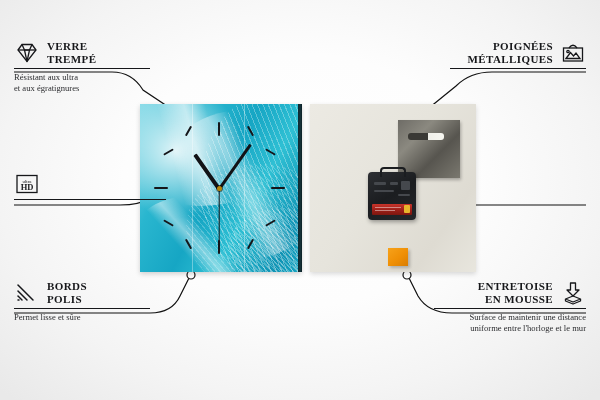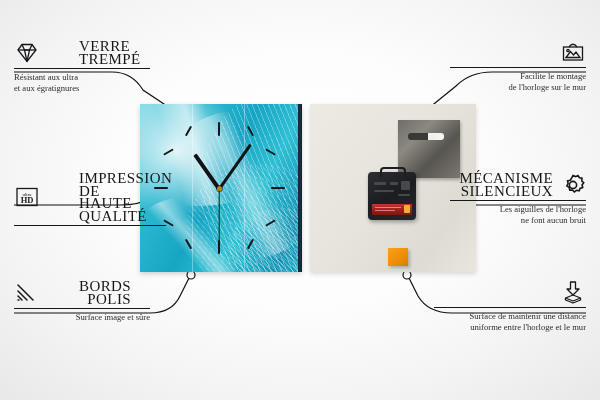--- a/index.html
+++ b/index.html
@@ -95,24 +95,23 @@
   }
 
   
   .callout{position:absolute;}
   .callout.left{text-align:left;}
   .callout.right{text-align:right;}
 
   .co-head{display:flex;align-items:center;gap:7px;}
   .callout.right .co-head{justify-content:flex-end;}
   .co-title{
-    font-weight:normal;font-size:15px;line-height:12.5px;
+    font-weight:bold;font-size:11px;line-height:12.5px;
     letter-spacing:.4px;color:#16171a;text-transform:uppercase;
     white-space:pre-line;
-    margin-left:32px;
   }
   .co-rule{height:1.3px;background:#16171a;margin:3px 0 3px;}
   .co-sub{
     font-size:8.6px;line-height:10.6px;color:#2c2d30;white-space:pre-line;
   }
   .ico{width:26px;height:24px;flex:0 0 26px;display:block;}
   .ico svg{display:block;width:100%;height:100%;}
 </style>
 </head>
 <body>
@@ -218,83 +217,66 @@
 
   <div class="callout left" style="left:14px;top:172px;width:152px;">
     <div class="co-head">
       <span class="ico">
         <svg viewBox="0 0 26 24">
           <rect x="3" y="3.5" width="20" height="17" fill="none" stroke="#16171a" stroke-width="1.3"></rect>
           <text x="13" y="11" font-family="Liberation Serif, serif" font-size="5" text-anchor="middle" fill="#16171a">ultra</text>
           <text x="13" y="18.4" font-family="Liberation Serif, serif" font-size="8.5" font-weight="bold" text-anchor="middle" fill="#16171a">HD</text>
         </svg>
       </span>
-      <span class="co-title">IMPRESSION DE
-HAUTE QUALITÉ</span>
-    </div>
-    <div class="co-rule"></div>
-  </div>
-
-  <div class="callout left" style="left:14px;top:280px;width:136px;text-align:right;">
+    </div>
+    <div class="co-rule"></div>
+  </div>
+
+  <div class="callout left" style="left:14px;top:280px;width:136px;">
     <div class="co-head">
       <span class="ico">
         <svg viewBox="0 0 26 24">
             <g stroke="#16171a" stroke-width="1.5" stroke-linecap="round">
           <path d="M4 4 L19 19"></path>
               <path d="M4 10 L13 19"></path>
               <path d="M4 15 L8 19"></path>
               <path d="M4 19 L5 19"></path>
         </g>
           </svg>
       </span>
       <span class="co-title">BORDS
 POLIS</span>
     </div>
     <div class="co-rule"></div>
-    <div class="co-sub">Surface image et sûre</div>
+    <div class="co-sub">Permet lisse et sûre</div>
   </div>
 
   <div class="callout right" style="left:450px;top:40px;width:136px;">
     <div class="co-head">
+      <span class="co-title">POIGNÉES
+MÉTALLIQUES</span>
       <span class="ico">
         <svg viewBox="0 0 26 24">
             <g fill="none" stroke="#16171a" stroke-width="1.3">
           <rect x="3.5" y="7" width="19" height="13"></rect>
           <path d="M9 7 Q13 1.5 17 7"></path>
           <path d="M6 17.5 L10.5 11.5 L13.5 15 L16 12 L20 17.5 Z"></path>
           <circle cx="8" cy="10.5" r="1.2"></circle>
         </g>
           </svg>
       </span>
     </div>
     <div class="co-rule"></div>
-    <div class="co-sub">Facilite le montage
-de l'horloge sur le mur</div>
-  </div>
-
-  <div class="callout right" style="left:450px;top:172px;width:136px;">
-    <div class="co-head">
-      <span class="co-title">MÉCANISME
-SILENCIEUX</span>
-      <span class="ico">
-        <svg viewBox="0 0 26 24">
-            <g fill="none" stroke="#16171a" stroke-width="1.6">
-          <path d="M13 2.6 l2.6 1.0 2.3-1.1 1.6 2.3 2.5 .4 -.2 2.8 1.9 1.7 -1.6 2.3 .6 2.5 -2.6 .9 -1.0 2.4 -2.7-.5 -2.1 1.7 -1.9-2.0 -2.6 .1 -.7-2.7 -2.2-1.5 1.2-2.5 -.5-2.6 2.7-.6 1.4-2.3 Z"></path>
-          <circle cx="13" cy="12" r="3.6"></circle>
-        </g>
-          </svg>
-      </span>
-    </div>
-    <div class="co-rule"></div>
-    <div class="co-sub">Les aiguilles de l'horloge
-ne font aucun bruit</div>
-  </div>
+  </div>
+
 
   <div class="callout right" style="left:434px;top:280px;width:152px;">
     <div class="co-head">
+      <span class="co-title">ENTRETOISE
+EN MOUSSE</span>
       <span class="ico">
         <svg viewBox="0 0 26 24">
             <g fill="none" stroke="#16171a" stroke-width="1.3" stroke-linejoin="round">
           <path d="M10.5 2 h5 v7 h3.5 L13 15 L7 9 h3.5 Z"></path>
           <path d="M13 15 L20.5 18 L13 21 L5.5 18 Z"></path>
           <path d="M5.5 18 v2 L13 23 L20.5 20 v-2"></path>
         </g>
           </svg>
       </span>
     </div>

